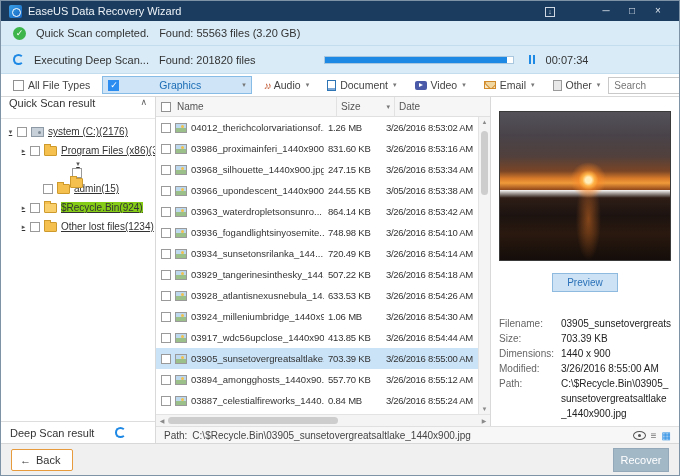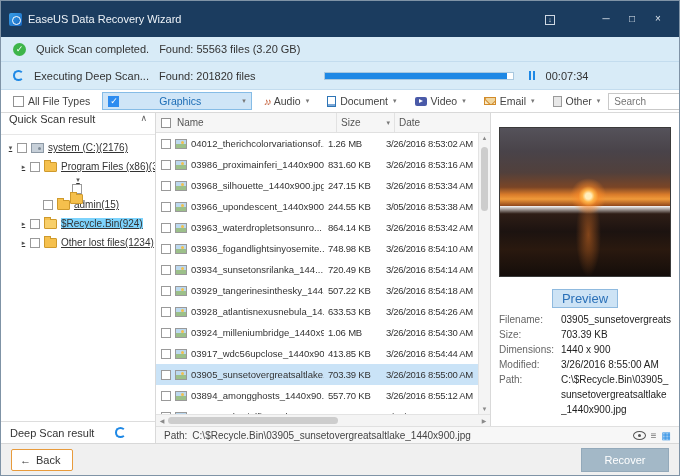--- a/index.html
+++ b/index.html
@@ -1,21 +1,21 @@
 <!DOCTYPE html>
 <html><head>
 <meta charset="utf-8">
 <style>
   * { margin:0; padding:0; box-sizing:border-box; }
   html,body { width:680px; height:476px; overflow:hidden; }
   body { font-family:"Liberation Sans", sans-serif; background:#fff; }
   .window { width:680px; height:476px; border:1px solid #7f93a6; display:flex; flex-direction:column; background:#fff; overflow:hidden; }
 
   
-  .titlebar { height:36px; background:#1b3c5f; color:#eef3f8; display:flex; align-items:center; padding:0 8px; gap:6px; flex:0 0 auto; }
+  .titlebar { height:20px; background:#1b3c5f; color:#eef3f8; display:flex; align-items:center; padding:0 8px; gap:6px; flex:0 0 auto; }
   .logo { width:13px; height:13px; border-radius:2px; background:linear-gradient(135deg,#3aa0e8,#1565c0); position:relative; flex:0 0 auto; }
   .logo::after { content:''; position:absolute; left:3px; top:3px; width:7px; height:7px; border-radius:50%; border:1.5px solid #fff; }
   .titlebar .title { font-size:11px; flex:1; white-space:nowrap; }
   .win-controls { display:flex; align-items:center; gap:0; }
   .wc { width:26px; text-align:center; font-size:10px; color:#dfe7ef; cursor:pointer; line-height:24px; }
   .wc.first { margin-right:30px; }
   .wc-box { display:inline-block; border:1px solid #cfd8e3; font-size:7px; line-height:8px; padding:0 2px; color:#dfe7ef; }
 
   
   .banner { background:#d8ebf7; border-bottom:1px solid #c3dcee; display:flex; align-items:center; padding:0 12px; gap:10px; font-size:11px; color:#333; flex:0 0 auto; }
@@ -58,21 +58,21 @@
   .collapse { margin-left:auto; font-size:9px; color:#666; cursor:pointer; }
   .tree { flex:1; overflow:hidden; padding-top:3px; }
   .tree-row { display:flex; align-items:center; height:19px; font-size:10px; color:#333; white-space:nowrap; cursor:pointer;text-decoration:underline; }
   .expander { width:11px; text-align:center; font-size:7px; color:#555; flex:0 0 auto; }
   .tree-checkbox { width:10px; height:10px; border:1px solid #9a9a9a; background:#fff; margin:0 4px 0 1px; flex:0 0 auto; }
   .folder-icon { width:13px; height:10px; background:#f5c04d; border:1px solid #cf9a2c; border-radius:1px; position:relative; margin-right:4px; flex:0 0 auto; }
   .folder-icon::before { content:''; position:absolute; left:-1px; top:-3px; width:5px; height:2px; background:#f5c04d; border:1px solid #cf9a2c; border-bottom:none; }
   .drive-icon { width:13px; height:10px; background:#c7d0d9; border:1px solid #8d99a5; margin-right:4px; position:relative; flex:0 0 auto; }
   .drive-icon::after { content:''; position:absolute; right:2px; top:3px; width:3px; height:3px; border-radius:50%; background:#7e8a96; }
   .tree-label { overflow:hidden; }
-  .tree-row.selected .tree-label { background:#7dd3fc; }
+  .tree-row.selected .tree-label { background:#84cc16; }
   .tree-row.selected .folder-icon { background:#f8cf6a; }
   .deep-scan-bar { height:22px; border-top:1px solid #ddd; display:flex; align-items:center; gap:21px; padding:0 9px; font-size:11px; color:#333; flex:0 0 auto; }
 
   .right-wrap { flex:1; display:flex; flex-direction:column; min-width:0; }
   .content-row { flex:1; display:flex; min-height:0;justify-content:flex-end; }
 
   
   .middle-panel { flex:1; display:flex; flex-direction:column; border-right:1px solid #d9d9d9; min-width:0; }
   .table-header { height:20px; background:#f6f6f6; border-bottom:1px solid #e0e0e0; display:flex; align-items:center; font-size:10px; color:#555; flex:0 0 auto; }
   .th-check { margin:0 4px 0 5px; width:10px; height:10px; }
@@ -101,39 +101,39 @@
   .sb-arrow.right { left:auto; right:2px; top:1px; width:8px; line-height:10px; }
 
   
   .right-panel { width:188px; flex:0 0 auto; display:flex; flex-direction:column; overflow:hidden; }
   .preview-image { height:150px; margin:14px 8px 0 8px; flex:0 0 auto;
     background:
       radial-gradient(circle at 52% 46%, #ffeebb 0 3px, #ffb347 6px, rgba(255,140,40,.55) 10px, rgba(255,120,30,0) 18px),
       radial-gradient(ellipse 18px 60px at 52% 72%, rgba(255,130,40,.45), rgba(255,130,40,0) 70%),
       linear-gradient(180deg,#55525a 0%, #494349 16%, #51403c 30%, #7a4526 40%, #d97b2a 45%, #f09a3a 48%, #8a4118 53%, #30201614 0, #2e1d16 58%, #1c1310 70%, #2a190f 82%, #140d0a 100%);
     border:1px solid #3a3a3a; }
-  .preview-btn { width:66px; height:19px; margin:12px auto 0 auto; background:#cde3f5; border:1px solid #8fbadf; color:#2a70b8; font-size:13px; cursor:pointer; font-family:"Liberation Sans", sans-serif; flex:0 0 auto; }
+  .preview-btn { width:66px; height:19px; margin:12px auto 20px auto; background:#cde3f5; border:1px solid #8fbadf; color:#2a70b8; font-size:10px; cursor:pointer; font-family:"Liberation Sans", sans-serif; flex:0 0 auto; }
   .file-details { padding:4px 8px 0 8px; font-size:10px; overflow:hidden; }
   .detail-row { display:flex; line-height:15px; }
   .d-label { width:62px; color:#666; flex:0 0 auto; }
   .d-value { flex:1; color:#222; white-space:nowrap; overflow:hidden; min-width:0; }
   .detail-row.wrap .d-value { white-space:normal; word-break:break-all; }
 
   
   .path-bar { height:17px; background:#f7f7f7; border-top:1px solid #e0e0e0; display:flex; align-items:center; padding:0 8px; gap:5px; font-size:10px; color:#444; flex:0 0 auto; }
   .path-value { flex:1; overflow:hidden; white-space:nowrap; }
   .eye-icon { position:relative; width:13px; height:9px; border:1px solid #555; border-radius:50%; flex:0 0 auto; cursor:pointer; }
   .eye-icon::after { content:''; position:absolute; left:4px; top:2px; width:3px; height:3px; background:#555; border-radius:50%; }
   .view-ic { font-size:10px; color:#777; cursor:pointer; line-height:15px; }
   .view-ic.active { color:#1e88e5; }
 
   
   .footer { height:32px; background:#f0f0f0; border-top:1px solid #d8d8d8; display:flex; align-items:center; padding:0 10px; flex:0 0 auto; }
   .back-btn { height:22px; padding:0 12px 0 8px; background:#fff; border:1px solid #e89b3c; border-radius:2px; font-size:11px; color:#333; display:inline-flex; align-items:center; gap:5px; cursor:pointer; font-family:"Liberation Sans", sans-serif; }
-  .recover-btn { margin-left:auto; width:88px; height:24px; background:#a3b8c7; border:1px solid #93a9ba; color:#fff; font-size:11px; cursor:default; font-family:"Liberation Sans", sans-serif; }
+  .recover-btn { margin-left:auto; width:56px; height:24px; background:#a3b8c7; border:1px solid #93a9ba; color:#fff; font-size:11px; cursor:default; font-family:"Liberation Sans", sans-serif; }
 </style>
 </head>
 <body>
 
 <div class="window">
 
   <div class="titlebar">
     <span class="logo"></span>
     <span class="title">EaseUS Data Recovery Wizard</span>
     <div class="win-controls">

